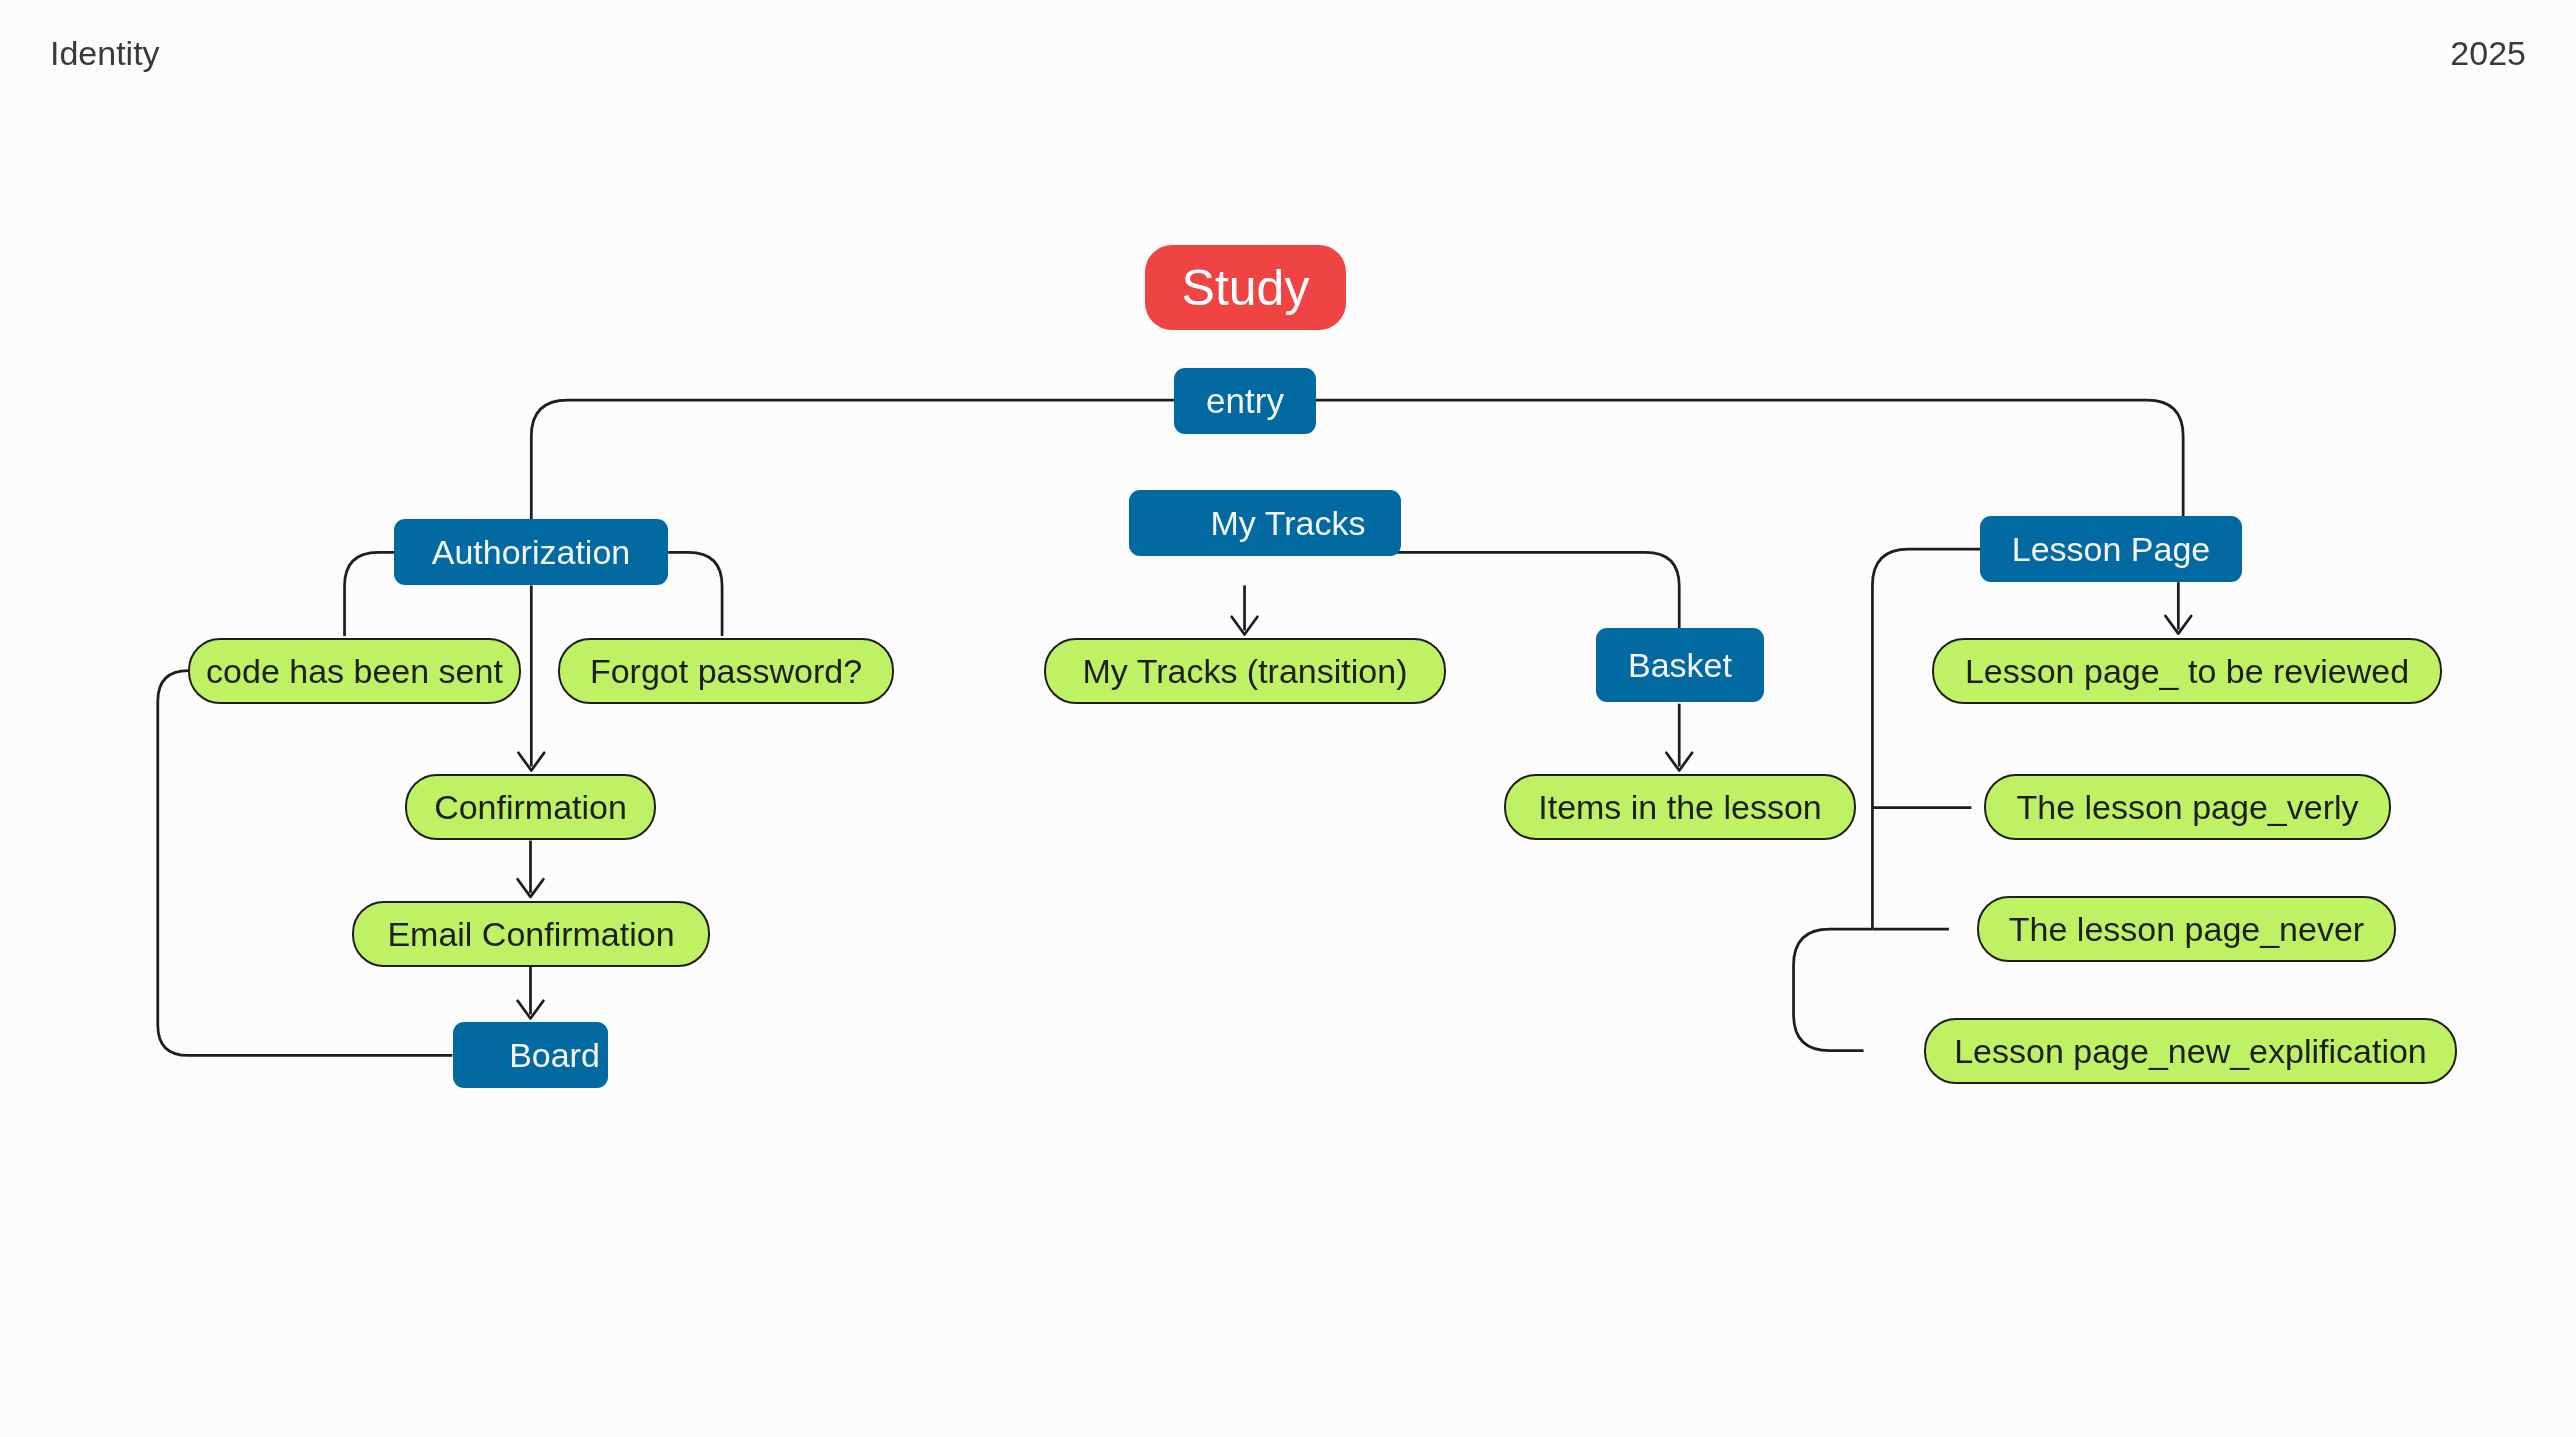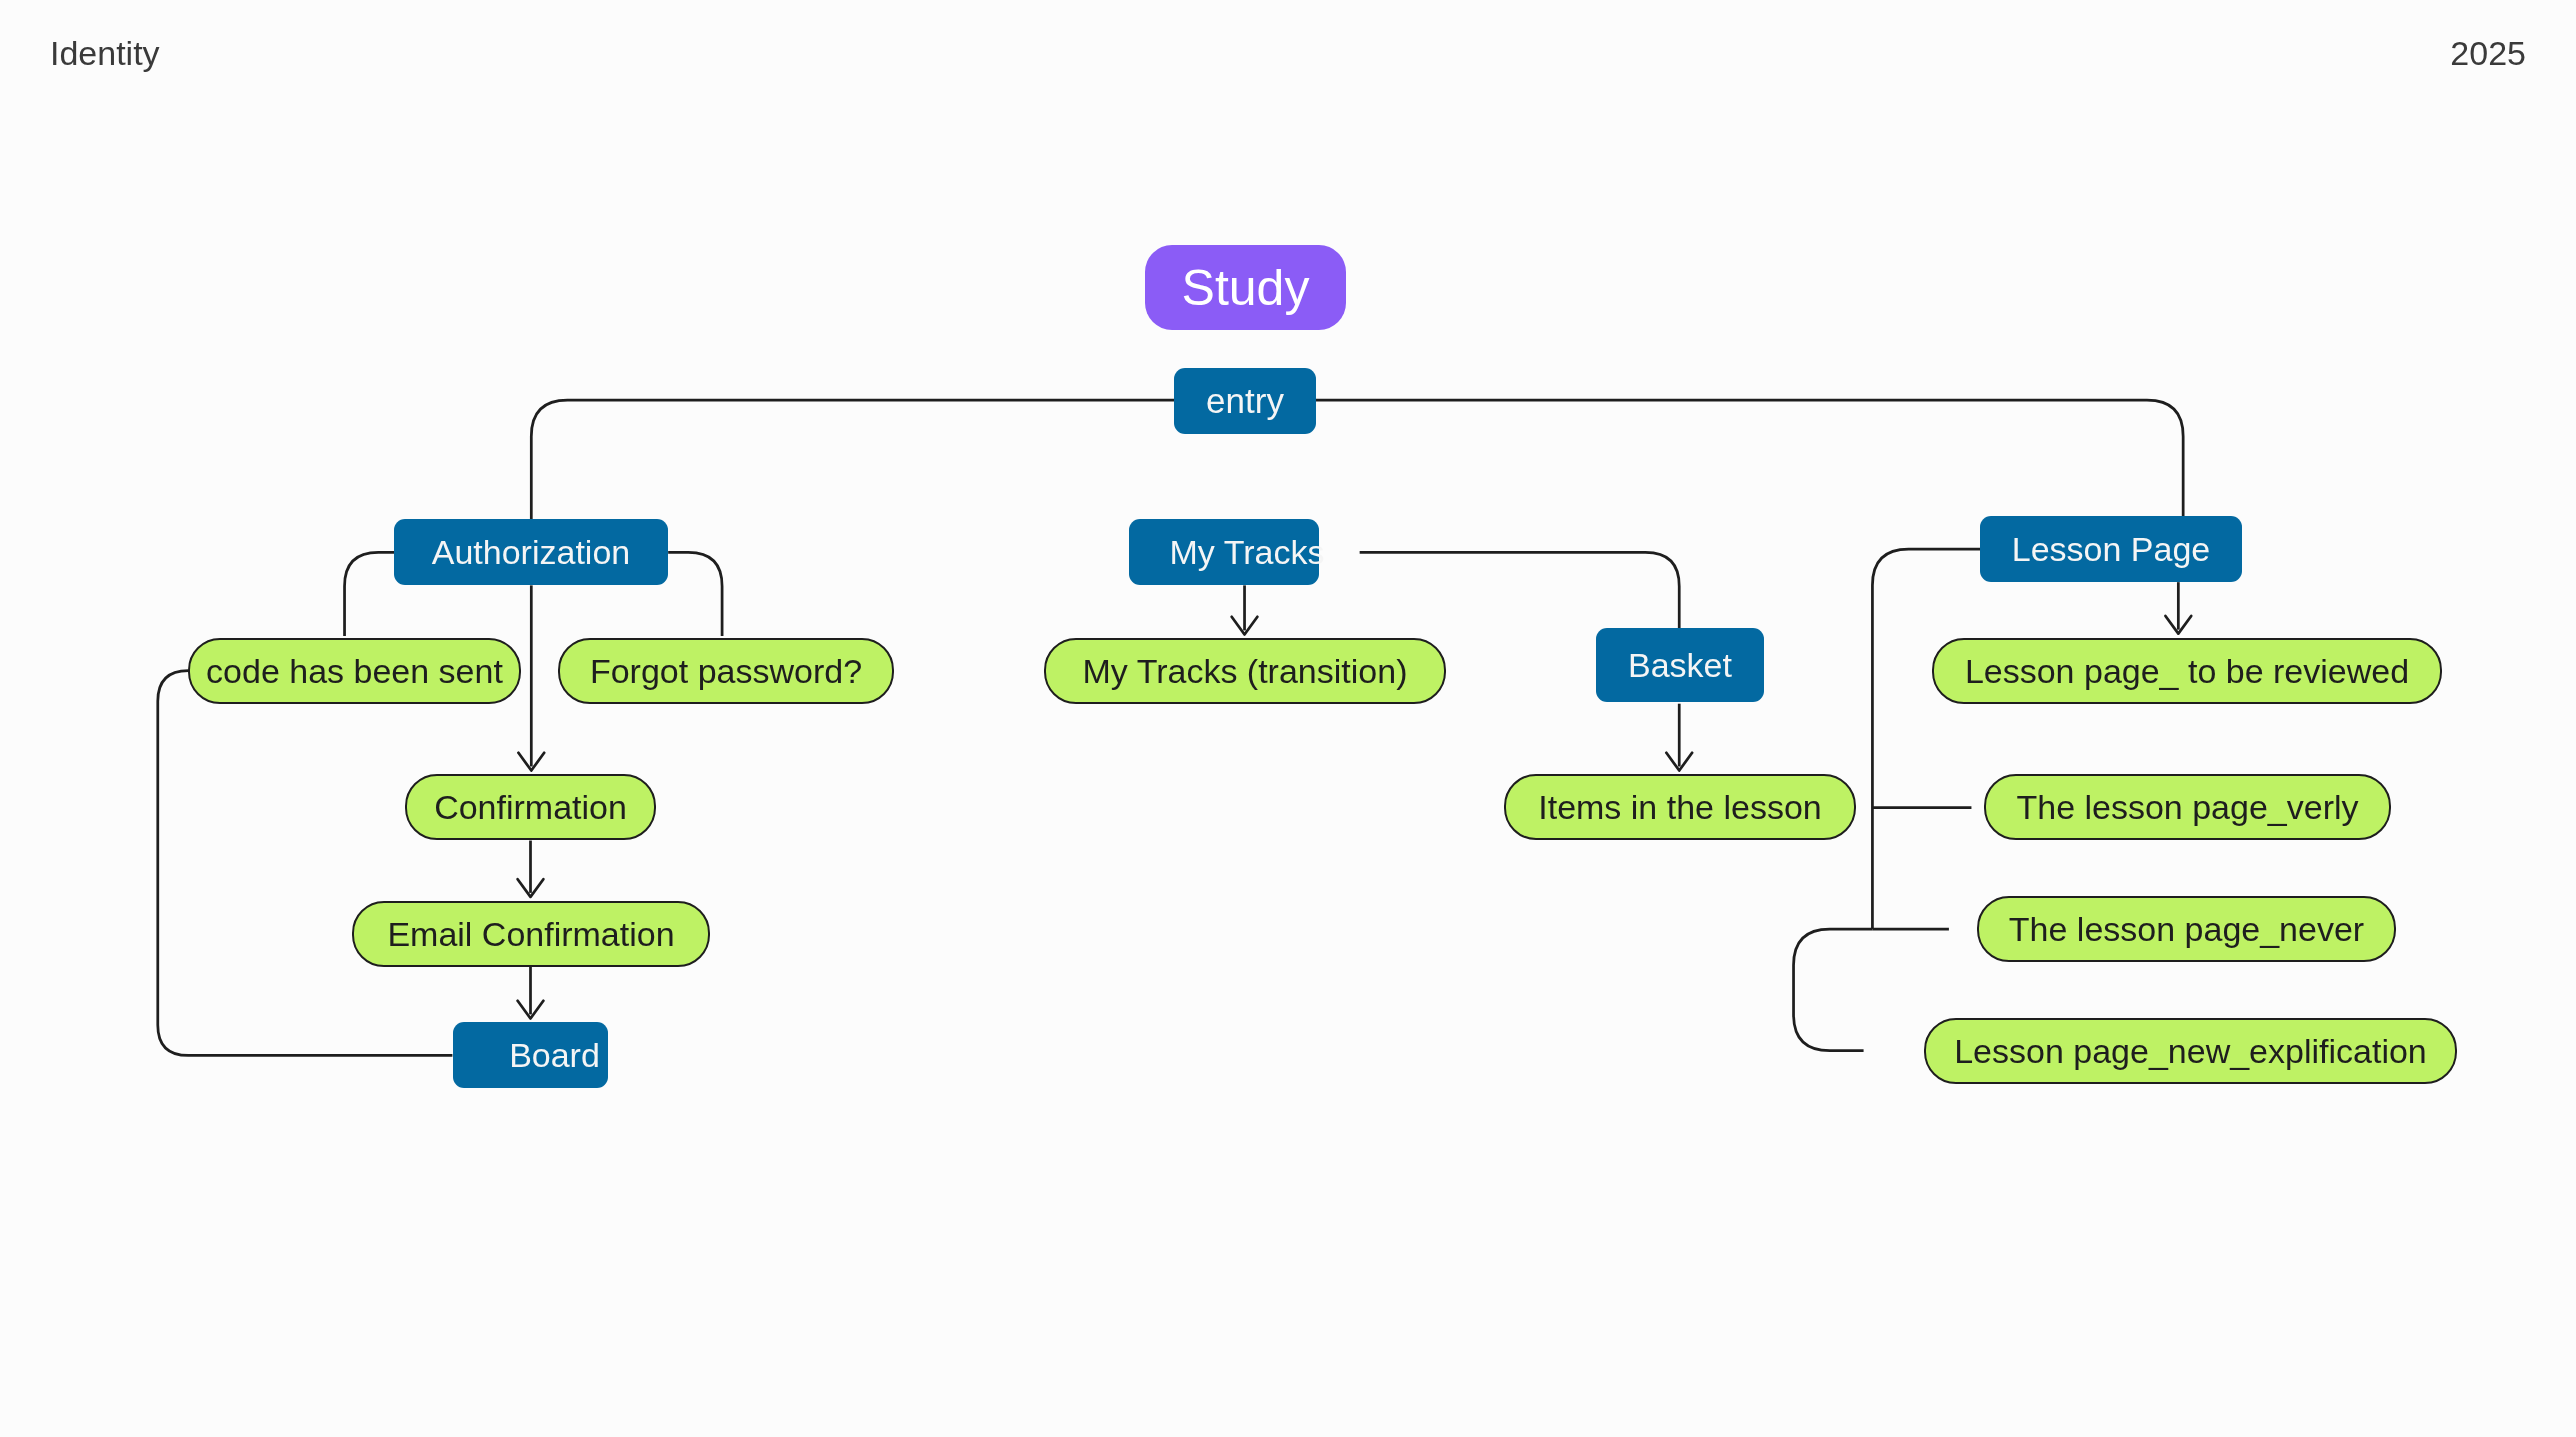--- a/index.html
+++ b/index.html
@@ -26,32 +26,32 @@
     white-space:nowrap;box-sizing:border-box;
     font-size:34px;color:#1e1e1e;
   }
   .node.light{
     background:#bef264;border:2.4px solid #1e1e1e;border-radius:32px;
   }
   .node.dark{
     background:#0369a1;color:#f5f5f5;border-radius:11px;
   }
   .node.accent{
-    background:#8b5cf6;color:#ffffff;border-radius:27px;
+    background:#ef4444;color:#ffffff;border-radius:27px;
     font-size:50px;
   }
   .n-study   {left:1145px;top:245px;width:201px;height:85px;}
   .n-entry   {left:1174px;top:368px;width:142px;height:66px;font-size:35px;}
   .n-auth    {left:394px; top:519px;width:274px;height:66px;}
   .n-code    {left:188px; top:638px;width:333px;height:66px;}
   .n-forgot  {left:558px; top:638px;width:336px;height:66px;}
   .n-reg     {left:405px; top:774px;width:251px;height:66px;}
   .n-email   {left:352px; top:901px;width:358px;height:66px;}
   .n-board   {left:453px; top:1022px;width:155px;height:66px;padding-left:48px;}
-  .n-mytracks{left:1129px;top:519px;width:190px;height:66px;padding-left:46px;}
+  .n-mytracks{left:1129px;top:490px;width:272px;height:66px;padding-left:46px;}
   .n-trans   {left:1044px;top:638px;width:402px;height:66px;}
   .n-basket  {left:1596px;top:628px;width:168px;height:74px;}
   .n-items   {left:1504px;top:774px;width:352px;height:66px;}
   .n-lesson  {left:1980px;top:516px;width:262px;height:66px;}
   .n-reviewed{left:1932px;top:638px;width:510px;height:66px;}
   .n-verly   {left:1984px;top:774px;width:407px;height:66px;}
   .n-never   {left:1977px;top:896px;width:419px;height:66px;}
   .n-explif  {left:1924px;top:1018px;width:533px;height:66px;}
 </style>
 </head>

